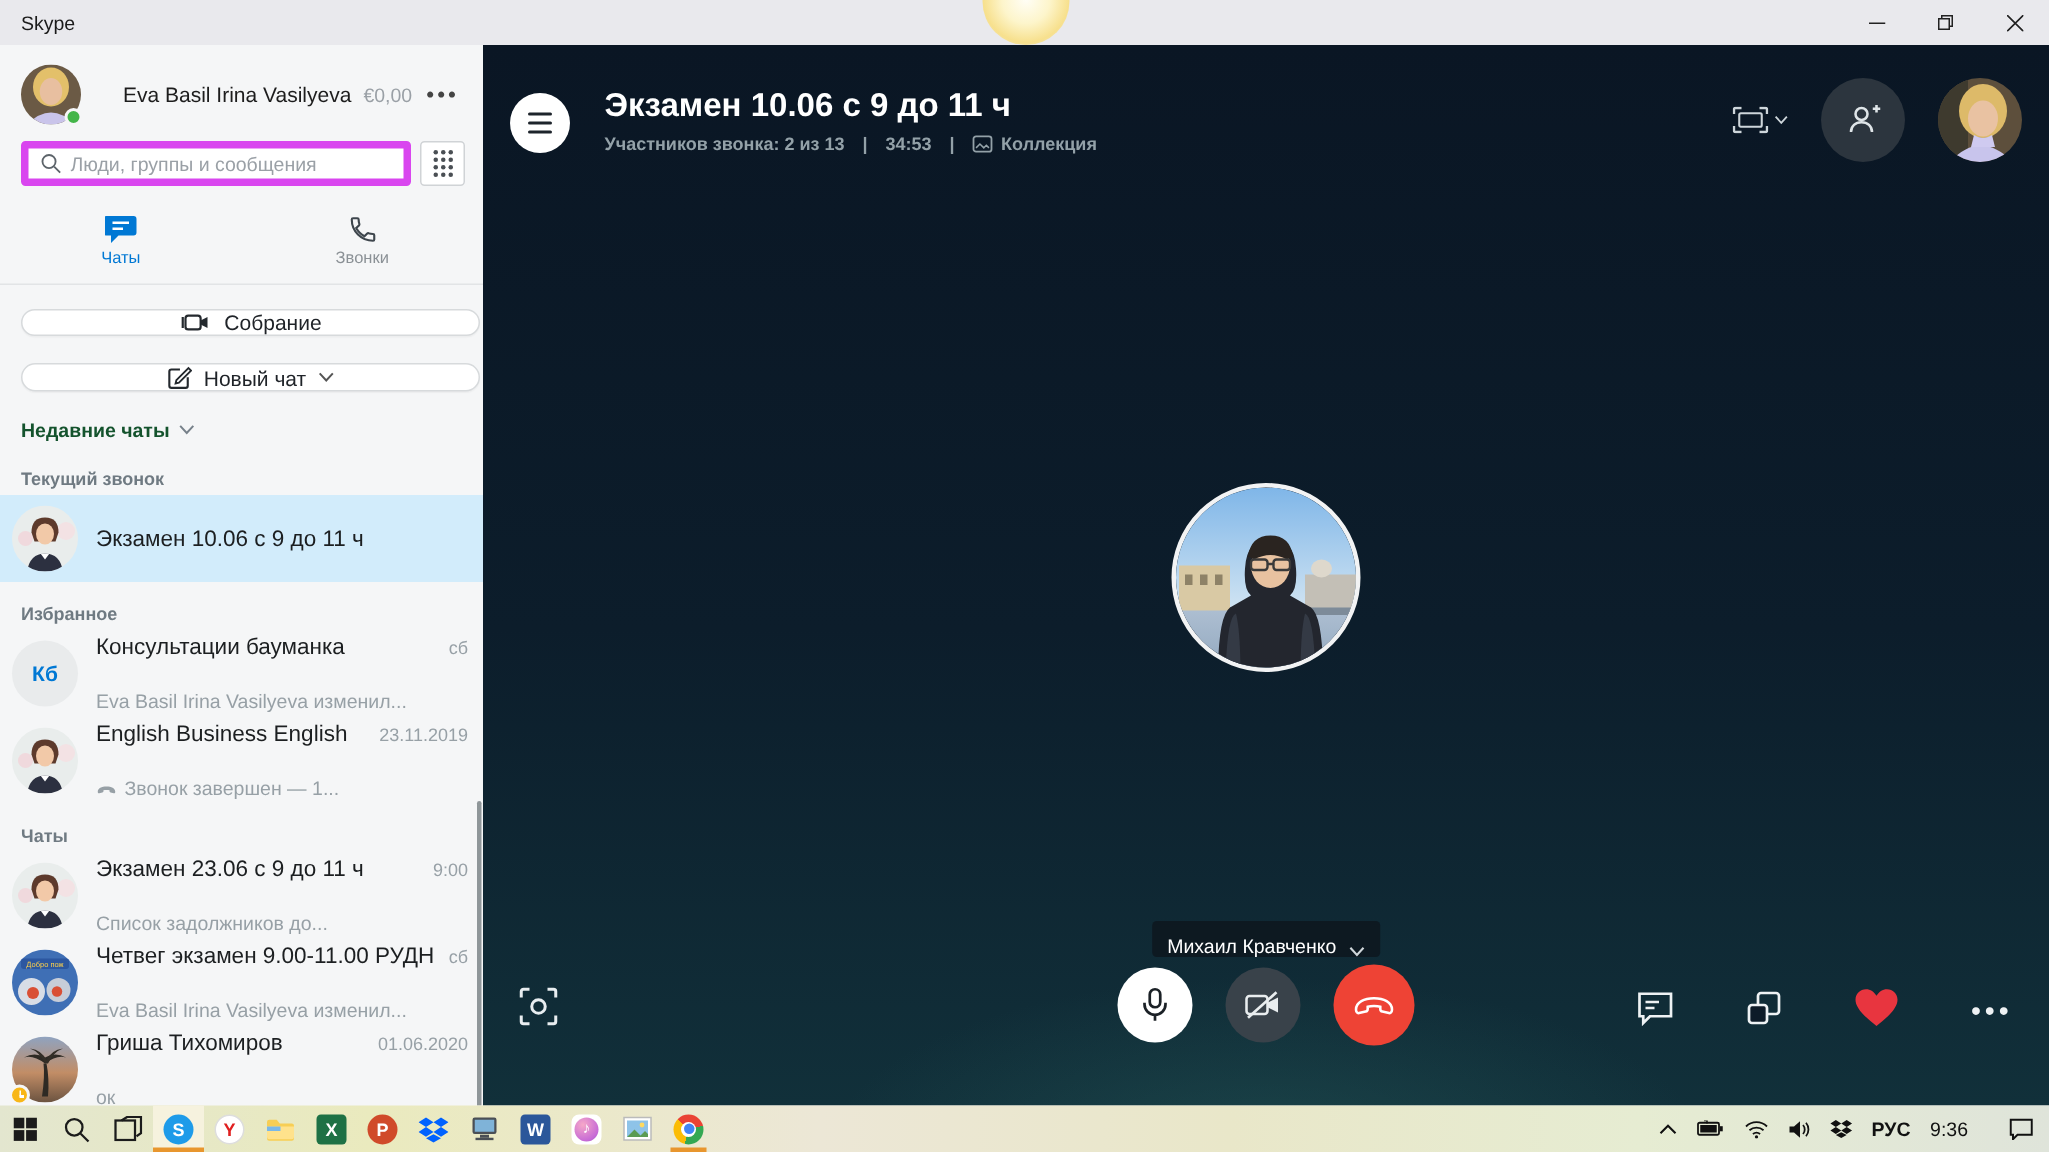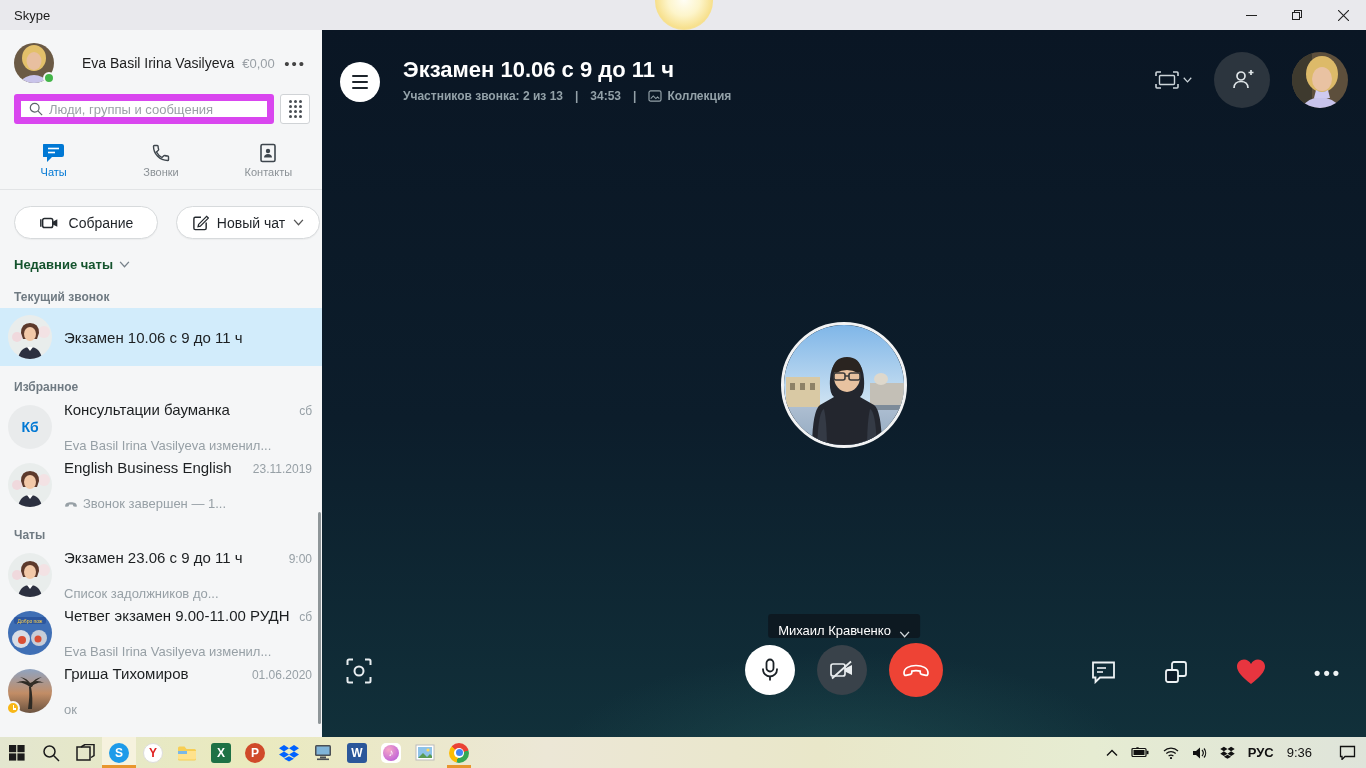--- a/index.html
+++ b/index.html
@@ -21,34 +21,34 @@
   
   .sidebar { position:absolute; left:0; top:30px; width:322px; height:707px; background:#f5f6f7; display:flex; flex-direction:column; }
   .profile-row { height:56px; display:flex; align-items:center; padding:10px 12px 0 14px; }
   .avatar-small { width:40px; height:40px; border-radius:50%; position:relative; flex:0 0 auto; overflow:visible; }
   .presence-dot { position:absolute; right:-1px; bottom:-1px; width:12px; height:12px; border-radius:50%; background:#43b549; border:2px solid #f5f6f7; }
   .profile-name { font-size:14px; color:#1d1d1d; margin-left:28px; white-space:nowrap; }
   .profile-balance { font-size:13px; color:#9aa0a6; margin-left:8px; }
   .profile-menu { margin-left:auto; color:#444; font-size:15px; letter-spacing:2px; padding:4px; }
 
   .search-row { display:flex; align-items:center; margin:8px 12px 0 14px; gap:6px; }
-  .search-box { flex:1; height:30px; background:#fff; border:7px solid #d946ef; border-radius:3px; display:flex; align-items:center; padding:0 8px; }
+  .search-box { flex:1; height:30px; background:#fff; border:5px solid #d946ef; border-radius:3px; display:flex; align-items:center; padding:0 8px; }
   .search-box input { border:none; outline:none; width:100%; font-size:13px; color:#333; background:transparent; font-family:inherit; }
   .search-box input::placeholder { color:#9aa0a6; }
   .dialpad-btn { width:30px; height:30px; background:#fff; border:1px solid #d0d3d6; border-radius:3px; display:flex; align-items:center; justify-content:center; }
   .dialpad-grid { display:grid; grid-template-columns:repeat(3,3px); grid-template-rows:repeat(4,3px); gap:2px; }
   .dialpad-grid i { width:3px; height:3px; border-radius:50%; background:#4a4f54; }
 
   .tabs-row { display:flex; height:58px; margin-top:8px; border-bottom:1px solid #e2e4e6; }
   .tab { flex:1; display:flex; flex-direction:column; align-items:center; justify-content:center; gap:3px; }
   .tab .tab-label { font-size:11px; color:#8b9196; }
   .tab.active .tab-label { color:#0078d4; }
   .tab svg { display:block; }
 
-  .actions-row { display:flex; gap:18px; padding:16px 2px 0 14px; }
+  .actions-row { display:flex; gap:18px; padding:16px 2px 0 14px;flex-direction:column; }
   .pill-btn { flex:1; height:33px; background:#fff; border:1px solid #d7dadc; border-radius:17px; display:flex; align-items:center; justify-content:center; gap:8px; font-size:14px; color:#1f2328; box-shadow:0 1px 1px rgba(0,0,0,0.04); }
   .recent-row { padding:18px 0 0 14px; display:flex; align-items:center; gap:6px; }
   .recent-label { font-size:13px; font-weight:bold; color:#14532d; }
 
   .chat-list { flex:1; position:relative; margin-top:4px; overflow:hidden; }
   .section-hdr { font-size:12px; font-weight:bold; color:#6f7a82; padding:14px 14px 4px 14px; }
   .chat-item { height:58px; display:flex; align-items:center; padding:0 10px 0 8px; gap:12px; }
   .chat-item.selected { background:#d2ecfb; }
   .chat-avatar { width:44px; height:44px; border-radius:50%; flex:0 0 auto; position:relative; overflow:visible; }
   .chat-avatar .img { width:44px; height:44px; border-radius:50%; overflow:hidden; display:block; }
@@ -194,28 +194,20 @@
           <line x1="5" y1="5.5" x2="16" y2="5.5" stroke="#fff" stroke-width="1.6"></line>
           <line x1="5" y1="9.5" x2="12" y2="9.5" stroke="#fff" stroke-width="1.6"></line>
         </svg>
         <span class="tab-label">Чаты</span>
       </div>
       <div class="tab">
         <svg width="20" height="20" viewBox="0 0 24 24">
           <path d="M6.6 10.8c1.4 2.8 3.8 5.1 6.6 6.6l2.2-2.2c.3-.3.7-.4 1-.2 1.1.4 2.3.6 3.6.6.6 0 1 .4 1 1V20c0 .6-.4 1-1 1C10.6 21 3 13.4 3 4c0-.6.4-1 1-1h3.5c.6 0 1 .4 1 1 0 1.2.2 2.4.6 3.6.1.3 0 .7-.2 1l-2.3 2.2z" fill="none" stroke="#3e464d" stroke-width="1.7"></path>
         </svg>
         <span class="tab-label">Звонки</span>
-      </div>
-      <div class="tab">
-        <svg width="20" height="20" viewBox="0 0 20 20">
-          <rect x="3" y="1.5" width="14" height="17" rx="1.5" fill="none" stroke="#3e464d" stroke-width="1.6"></rect>
-          <circle cx="10" cy="8" r="2.2" fill="#3e464d"></circle>
-          <path d="M6 14.5 c0-2.2 1.8-3.4 4-3.4 s4 1.2 4 3.4" fill="#3e464d"></path>
-        </svg>
-        <span class="tab-label">Контакты</span>
       </div>
     </div>
 
     <div class="actions-row">
       <div class="pill-btn">
         <svg width="22" height="16" viewBox="0 0 24 16">
           <rect x="4" y="3" width="11" height="10" rx="2" fill="none" stroke="#24292e" stroke-width="1.6"></rect>
           <path d="M15 6.5 l5-2.5 v8 l-5-2.5 z" fill="#24292e"></path>
           <path d="M2 4 v8" stroke="#24292e" stroke-width="1.6"></path>
         </svg>

